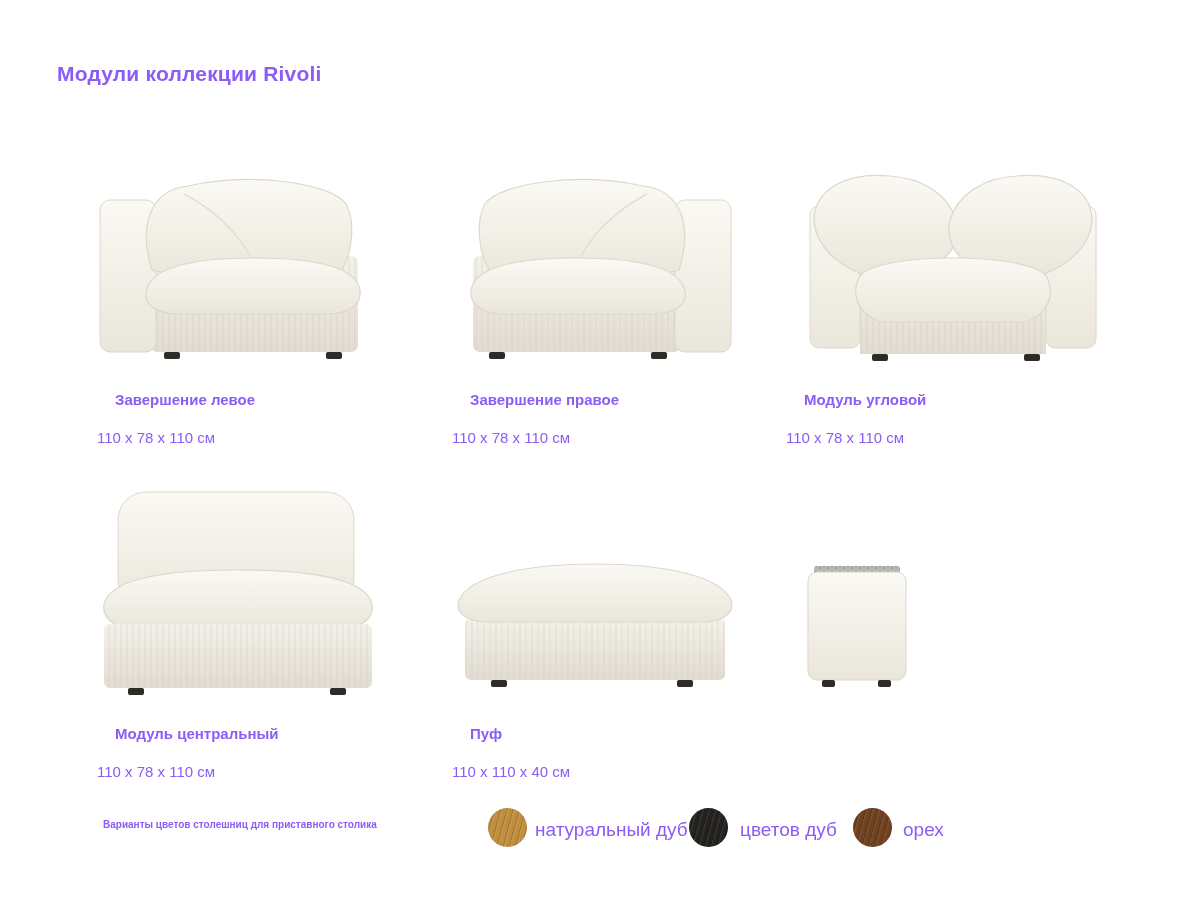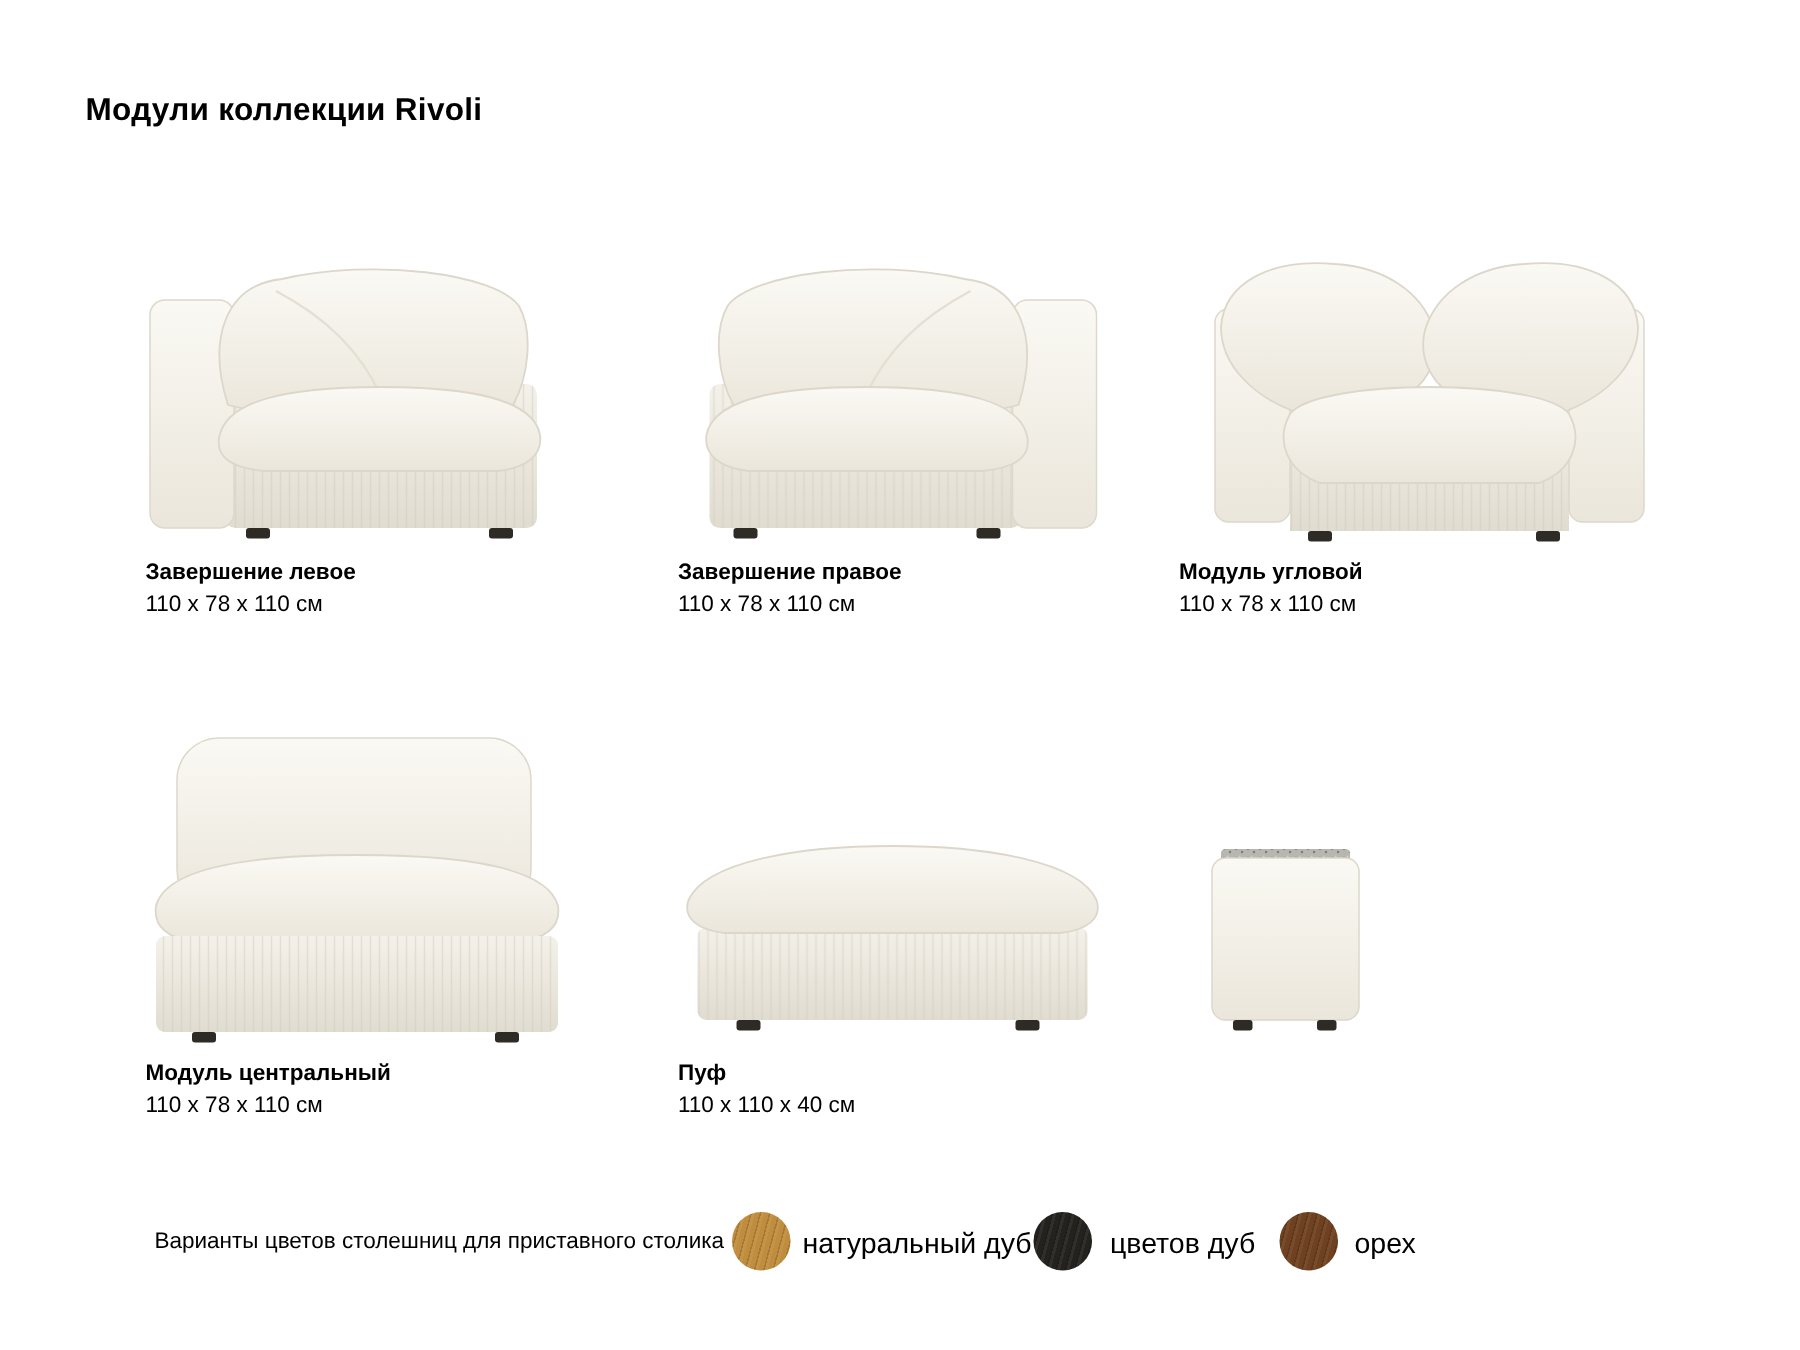--- a/index.html
+++ b/index.html
@@ -1,23 +1,23 @@
 <!DOCTYPE html>
 <html><head>
 <meta charset="utf-8">
 <style>
   html,body{margin:0;padding:0;background:#ffffff;}
   #page{position:relative;width:1200px;height:900px;background:#ffffff;overflow:hidden;
-        font-family:"Liberation Sans", sans-serif;color:#000000;}
+        font-family:"Liberation Sans", sans-serif;color:#8b5cf6;}
   .page-title{position:absolute;left:57px;top:48px;font-size:21px;font-weight:600;letter-spacing:.2px;}
   .cell-img{position:absolute;}
   .plabel{position:absolute;font-size:15px;line-height:20px;}
-  .pname{font-weight:600;margin:0;}
+  .pname{font-weight:600;margin:18px;}
   .pdims{font-weight:400;margin:1px 0 0 0;}
-  .legend-label{position:absolute;left:103px;top:819px;font-size:15px;font-weight:400;}
+  .legend-label{position:absolute;left:103px;top:819px;font-size:10px;font-weight:700;}
   .swatch{position:absolute;width:39px;height:39px;border-radius:50%;top:808px;}
   .swatch::after{content:"";position:absolute;inset:0;border-radius:50%;
      background:repeating-linear-gradient(105deg, rgba(0,0,0,.14) 0 1px, rgba(255,255,255,.06) 1px 3px, rgba(0,0,0,0) 3px 6px);}
   .swatch-label{position:absolute;top:819px;font-size:19px;font-weight:500;}
 </style>
 </head>
 <body>
 
 <div id="page">
 

